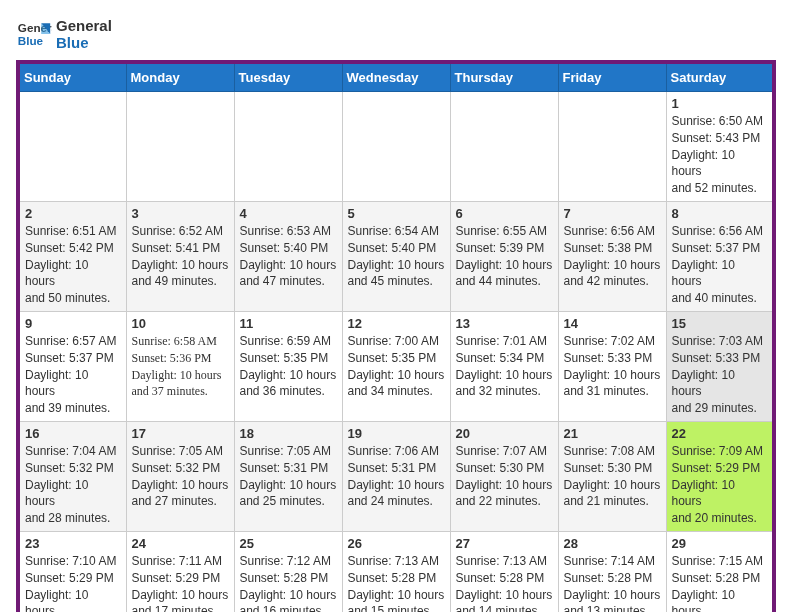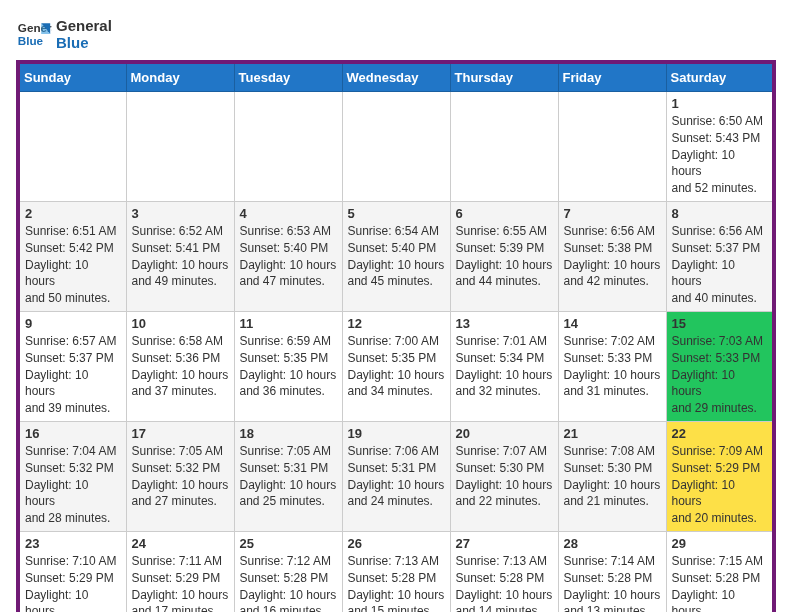--- a/index.html
+++ b/index.html
@@ -179,21 +179,21 @@
       <tr>
         <td style="background: rgb(255, 255, 255);">
           <div class="day-number">9</div>
           <div class="day-info" style="white-space: pre-line;">Sunrise: 6:57 AM
 Sunset: 5:37 PM
 Daylight: 10 hours
 and 39 minutes.</div>
         </td>
         <td style="background: rgb(255, 255, 255); margin-top: 15px;">
           <div class="day-number">10</div>
-          <div class="day-info" style="white-space: pre-line;">Sunrise: 6:58 AM
+          <div class="day-info" style="white-space: pre-line; font-family: Liberation Serif, serif;">Sunrise: 6:58 AM
 Sunset: 5:36 PM
 Daylight: 10 hours
 and 37 minutes.</div>
         </td>
         <td style="background: rgb(255, 255, 255);">
           <div class="day-number">11</div>
           <div class="day-info" style="white-space: pre-line;">Sunrise: 6:59 AM
 Sunset: 5:35 PM
 Daylight: 10 hours
 and 36 minutes.</div>
@@ -212,21 +212,21 @@
 Daylight: 10 hours
 and 32 minutes.</div>
         </td>
         <td style="background: rgb(255, 255, 255);">
           <div class="day-number">14</div>
           <div class="day-info" style="white-space: pre-line;">Sunrise: 7:02 AM
 Sunset: 5:33 PM
 Daylight: 10 hours
 and 31 minutes.</div>
         </td>
-        <td style="background: #22c55e;">
+        <td style="background: #e5e5e5;">
           <div class="day-number">15</div>
           <div class="day-info" style="white-space: pre-line;">Sunrise: 7:03 AM
 Sunset: 5:33 PM
 Daylight: 10 hours
 and 29 minutes.</div>
         </td>
       </tr>
       <tr>
         <td style="background: rgb(244, 244, 244);">
           <div class="day-number">16</div>
@@ -263,21 +263,21 @@
 Daylight: 10 hours
 and 22 minutes.</div>
         </td>
         <td style="background: rgb(244, 244, 244);">
           <div class="day-number">21</div>
           <div class="day-info" style="white-space: pre-line;">Sunrise: 7:08 AM
 Sunset: 5:30 PM
 Daylight: 10 hours
 and 21 minutes.</div>
         </td>
-        <td style="background: #fde047;">
+        <td style="background: #bef264;">
           <div class="day-number">22</div>
           <div class="day-info" style="white-space: pre-line;">Sunrise: 7:09 AM
 Sunset: 5:29 PM
 Daylight: 10 hours
 and 20 minutes.</div>
         </td>
       </tr>
       <tr>
         <td style="background: rgb(255, 255, 255);">
           <div class="day-number">23</div>

